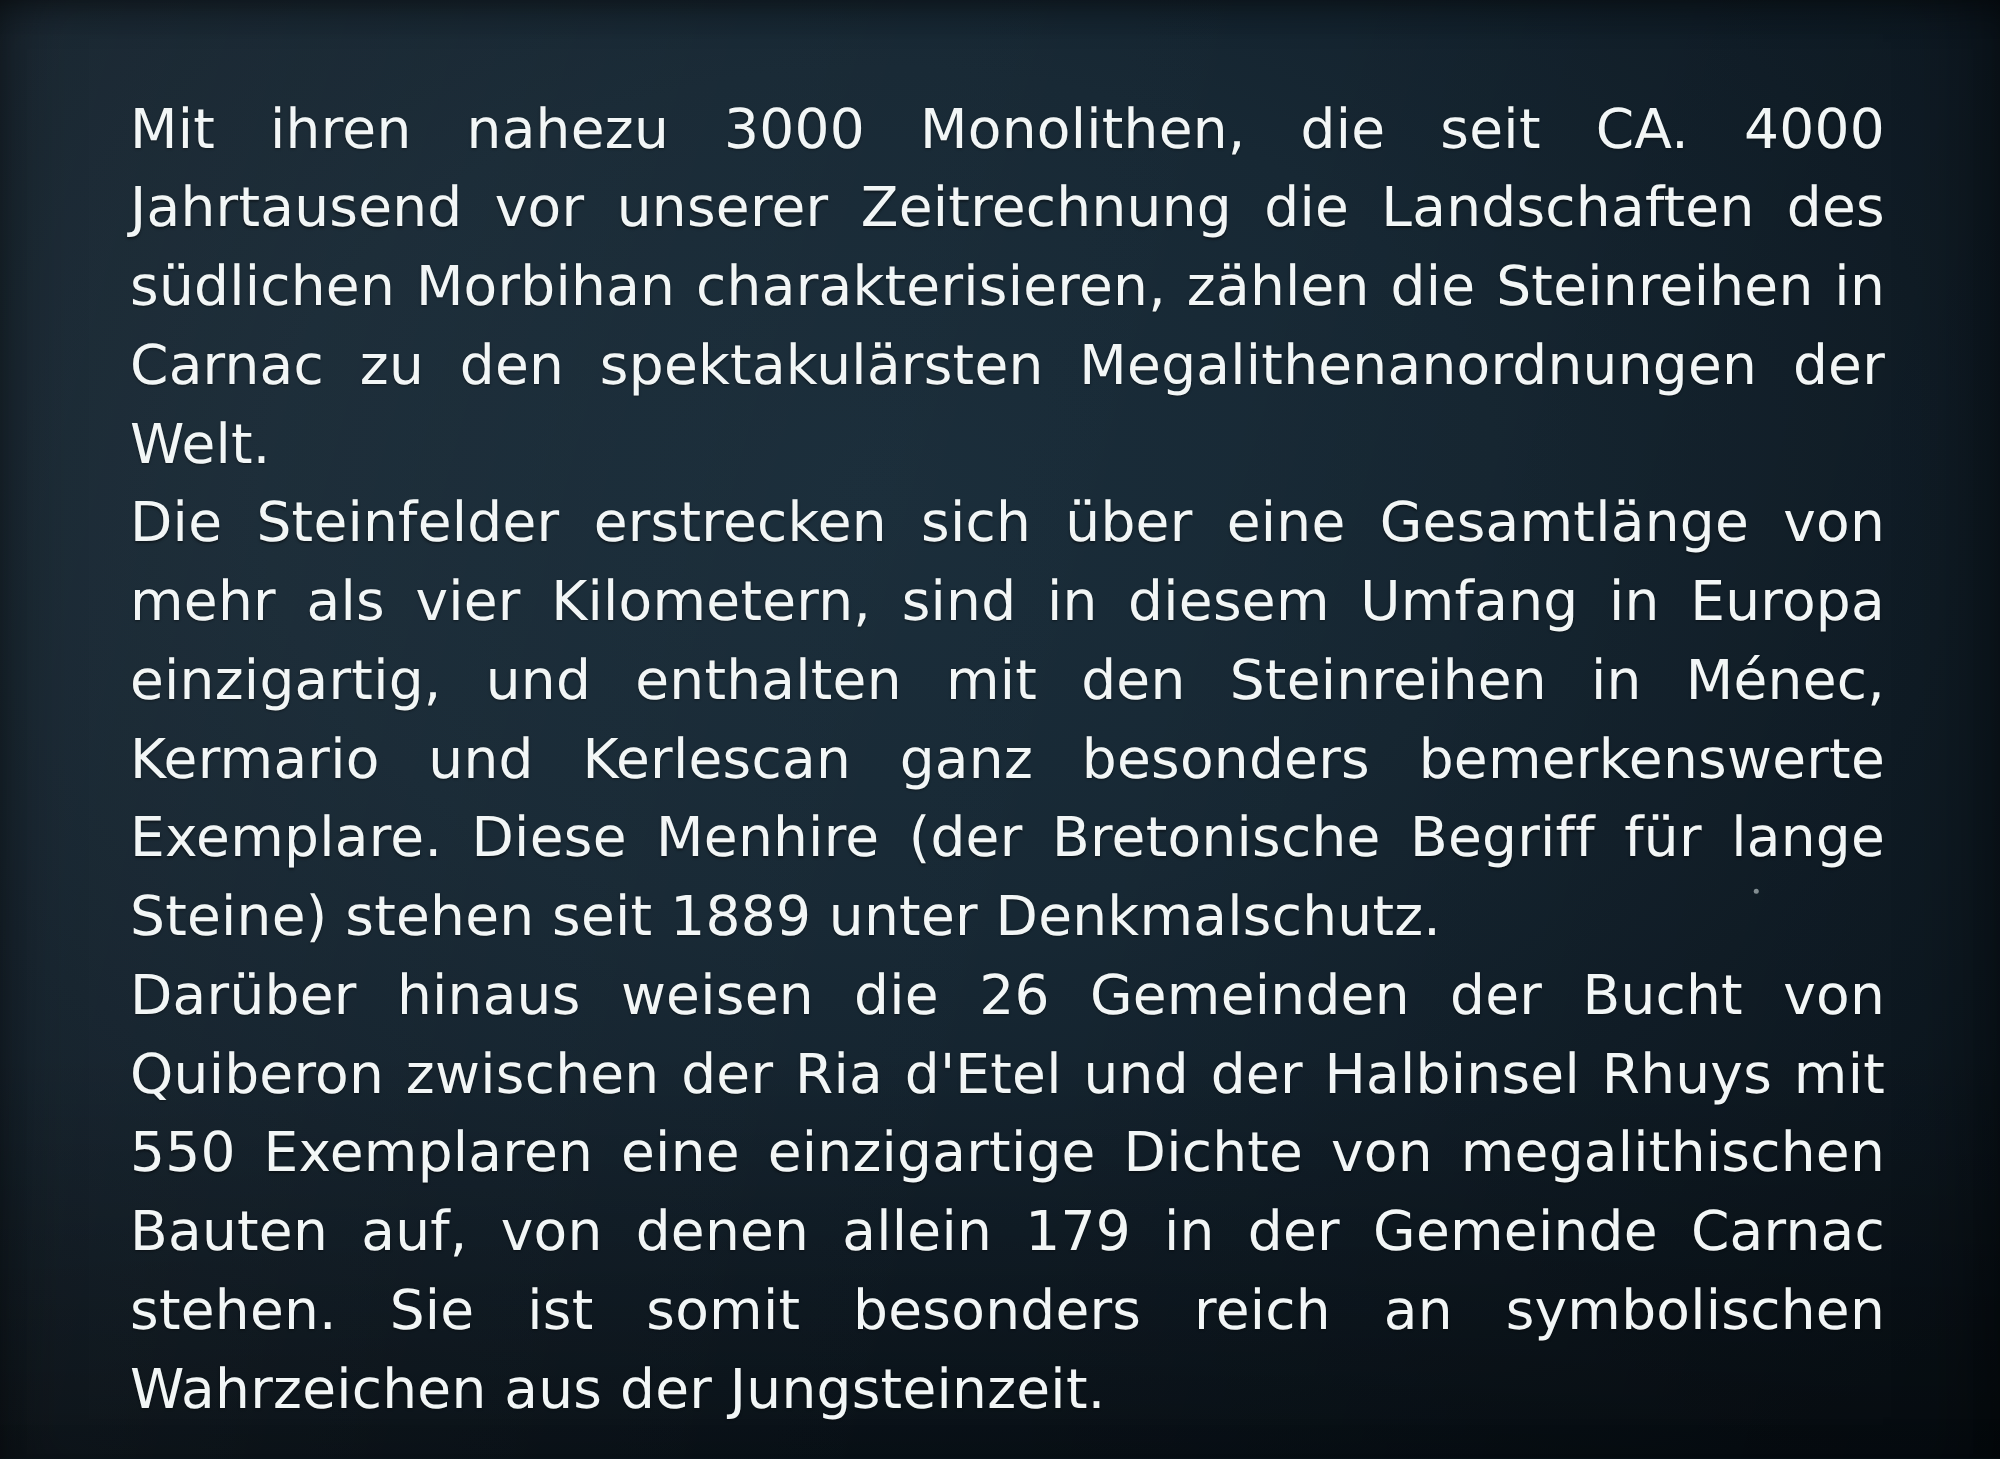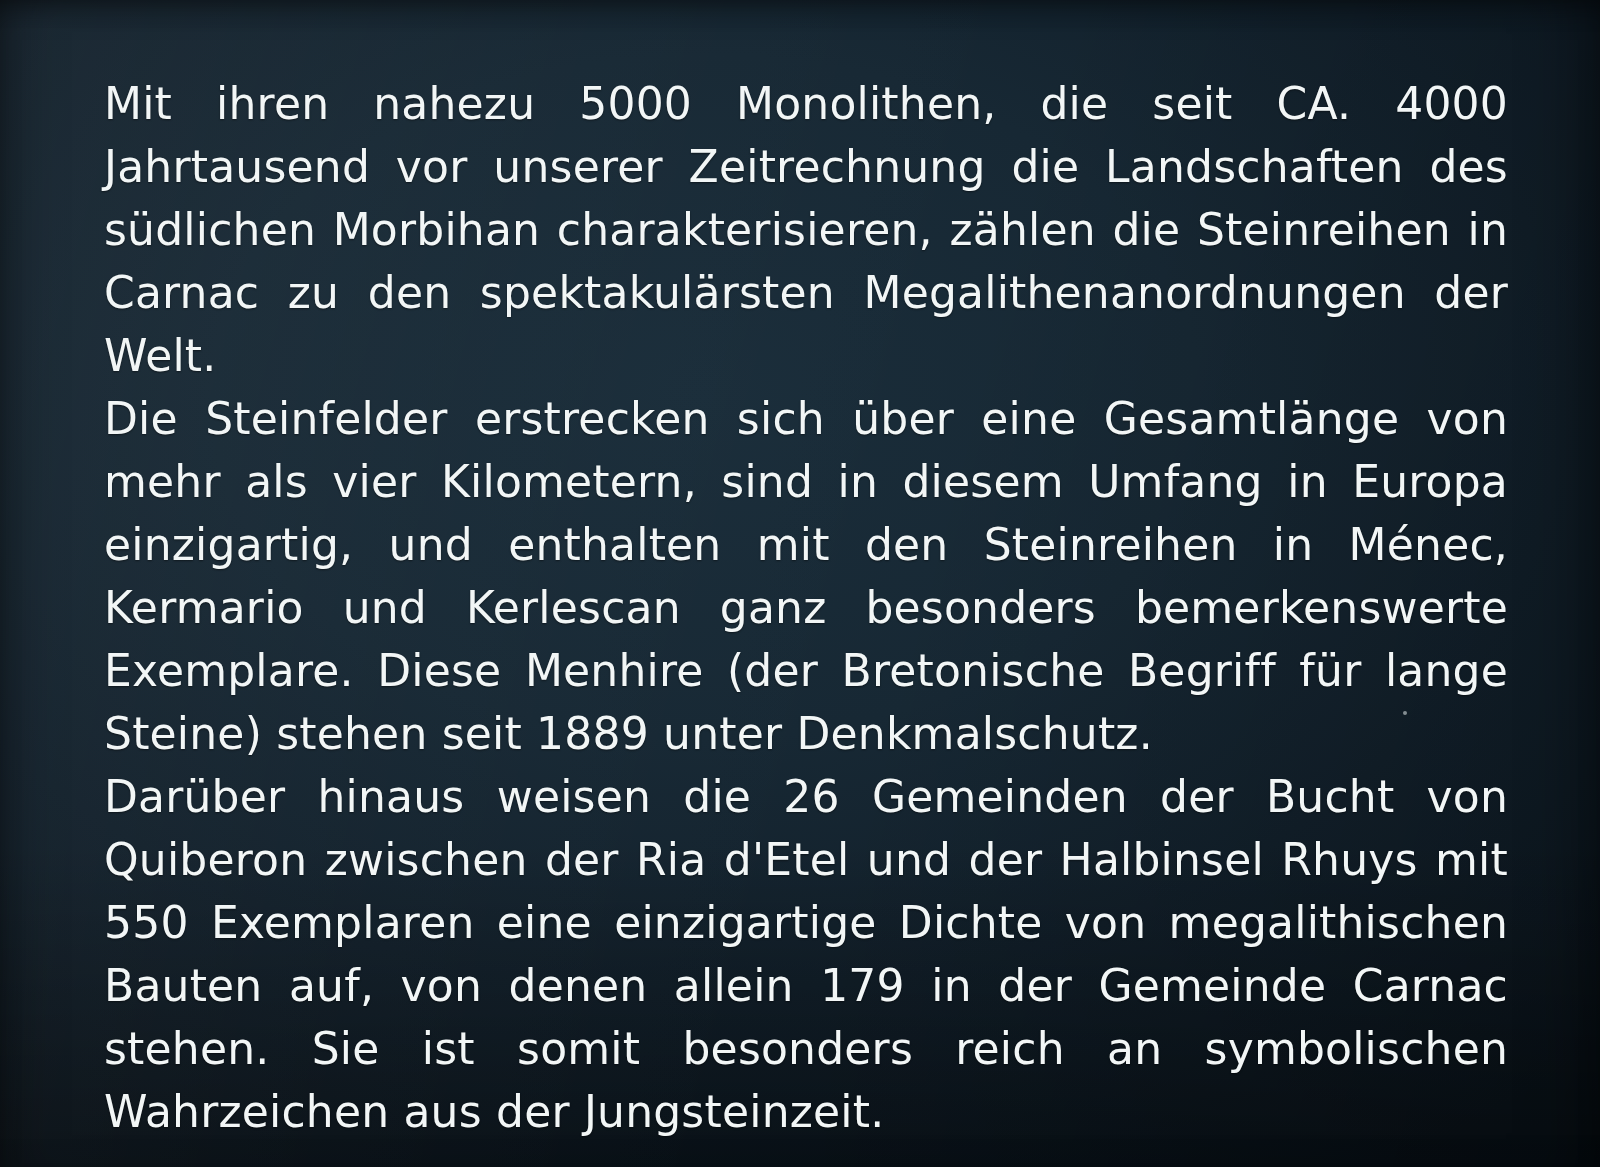--- a/index.html
+++ b/index.html
@@ -83,20 +83,20 @@
     z-index: 4;
   }
   #speck-1 { left: 1403px; top: 711px; }
 </style>
 </head>
 <body>
 
 <div id="panel">
 
   <div id="text-block">
-    <p class="para">Mit ihren nahezu 5000 Monolithen, die seit CA. 4000 Jahrtausend vor unserer Zeitrechnung die Landschaften des südlichen Morbihan charakterisieren, zählen die Steinreihen in Carnac zu den spektakulärsten Megalithenanordnungen der Welt.</p>
+    <p class="para">Mit ihren nahezu 3000 Monolithen, die seit CA. 4000 Jahrtausend vor unserer Zeitrechnung die Landschaften des südlichen Morbihan charakterisieren, zählen die Steinreihen in Carnac zu den spektakulärsten Megalithenanordnungen der Welt.</p>
     <p class="para">Die Steinfelder erstrecken sich über eine Gesamtlänge von mehr als vier Kilometern, sind in diesem Umfang in Europa einzigartig, und enthalten mit den Steinreihen in Ménec, Kermario und Kerlescan ganz besonders bemerkenswerte Exemplare. Diese Menhire (der Bretonische Begriff für lange Steine) stehen seit 1889 unter Denkmalschutz.</p>
     <p class="para">Darüber hinaus weisen die 26 Gemeinden der Bucht von Quiberon zwischen der Ria d'Etel und der Halbinsel Rhuys mit 550 Exemplaren eine einzigartige Dichte von megalithischen Bauten auf, von denen allein 179 in der Gemeinde Carnac stehen. Sie ist somit besonders reich an symbolischen Wahrzeichen aus der Jungsteinzeit.</p>
   </div>
 
   <span class="speck" id="speck-1"></span>
 
 </div>
 
 </body></html>

